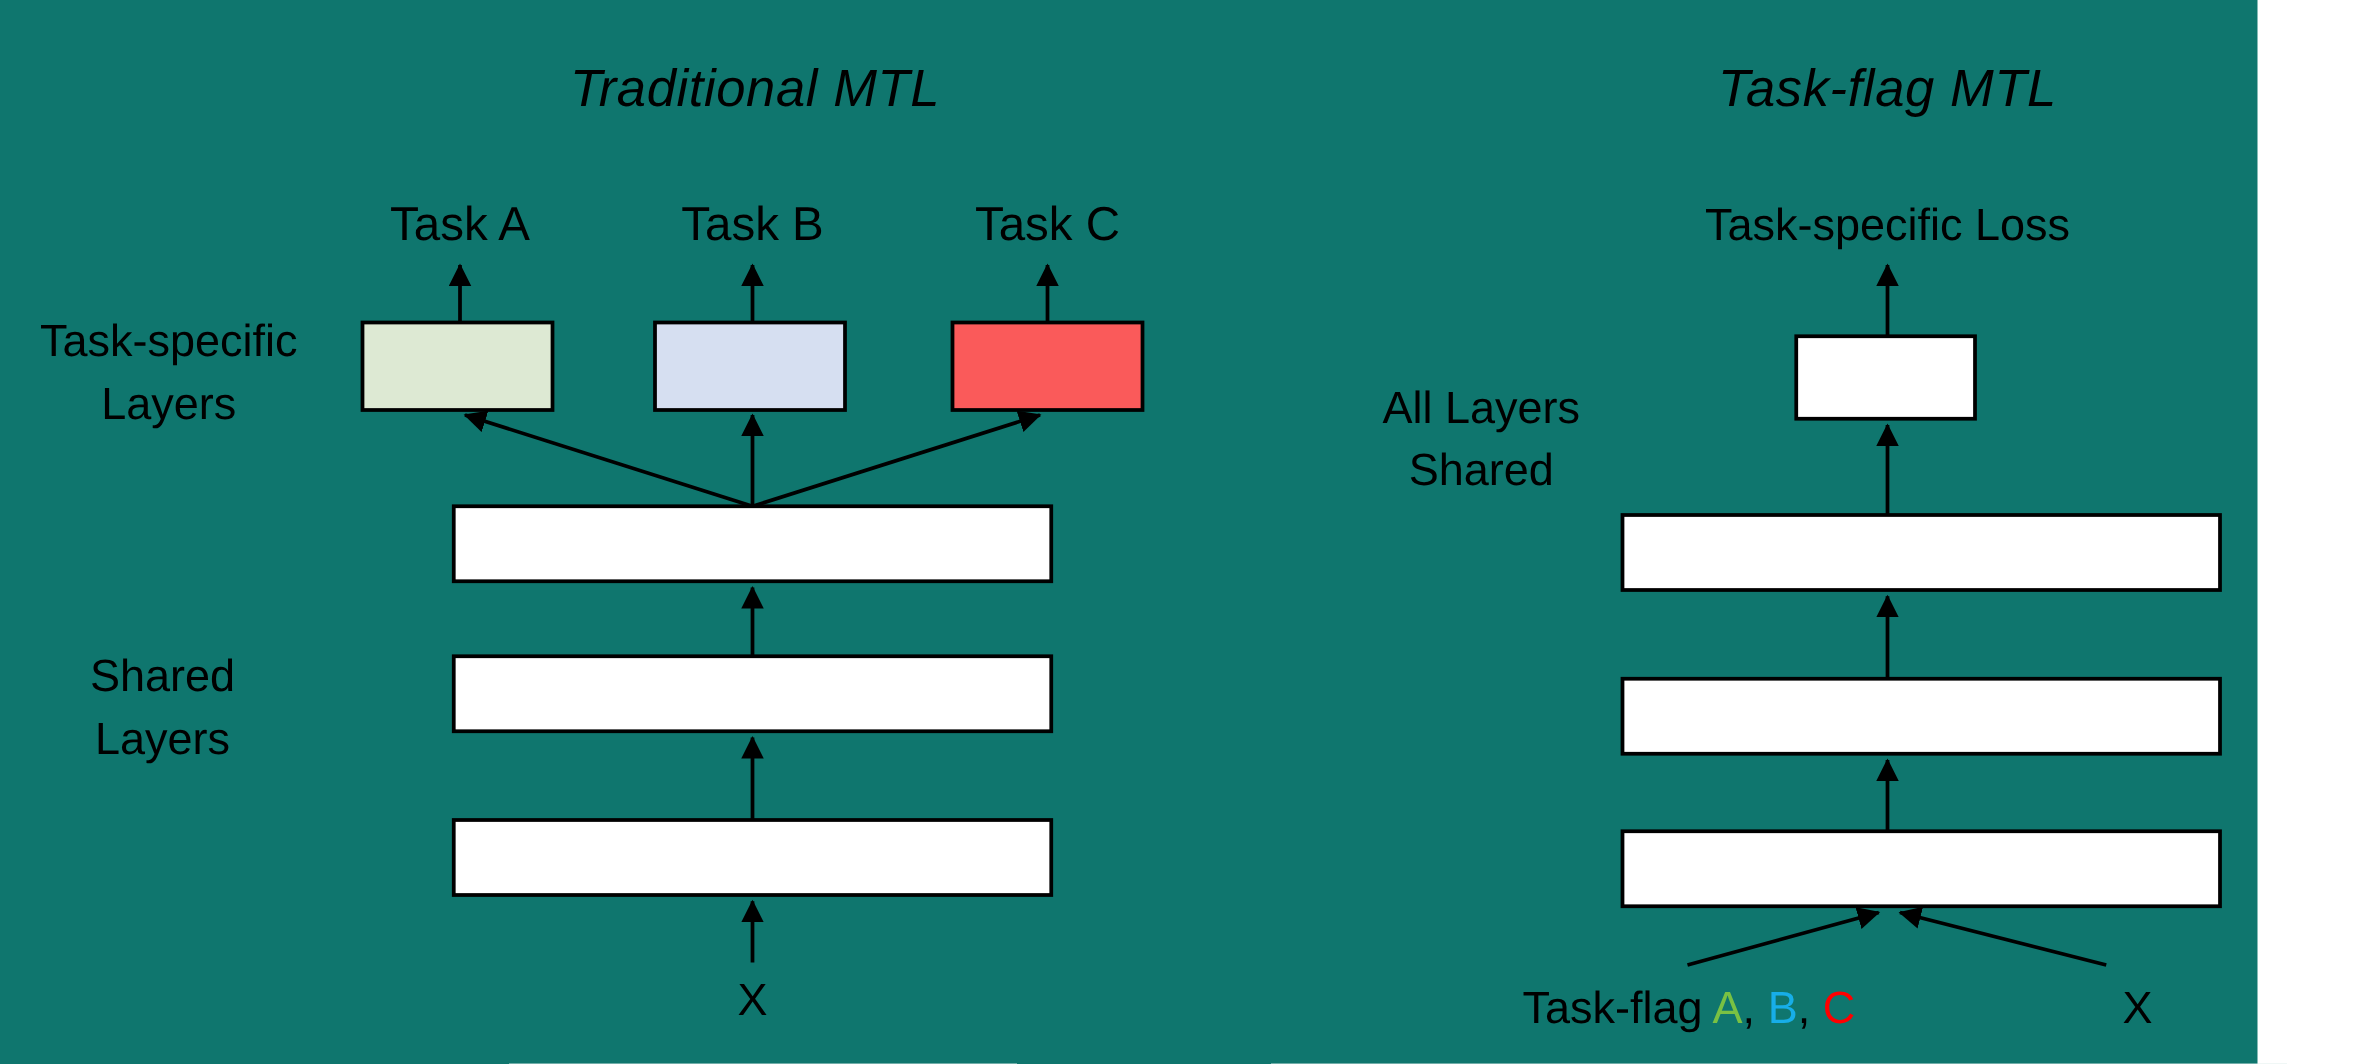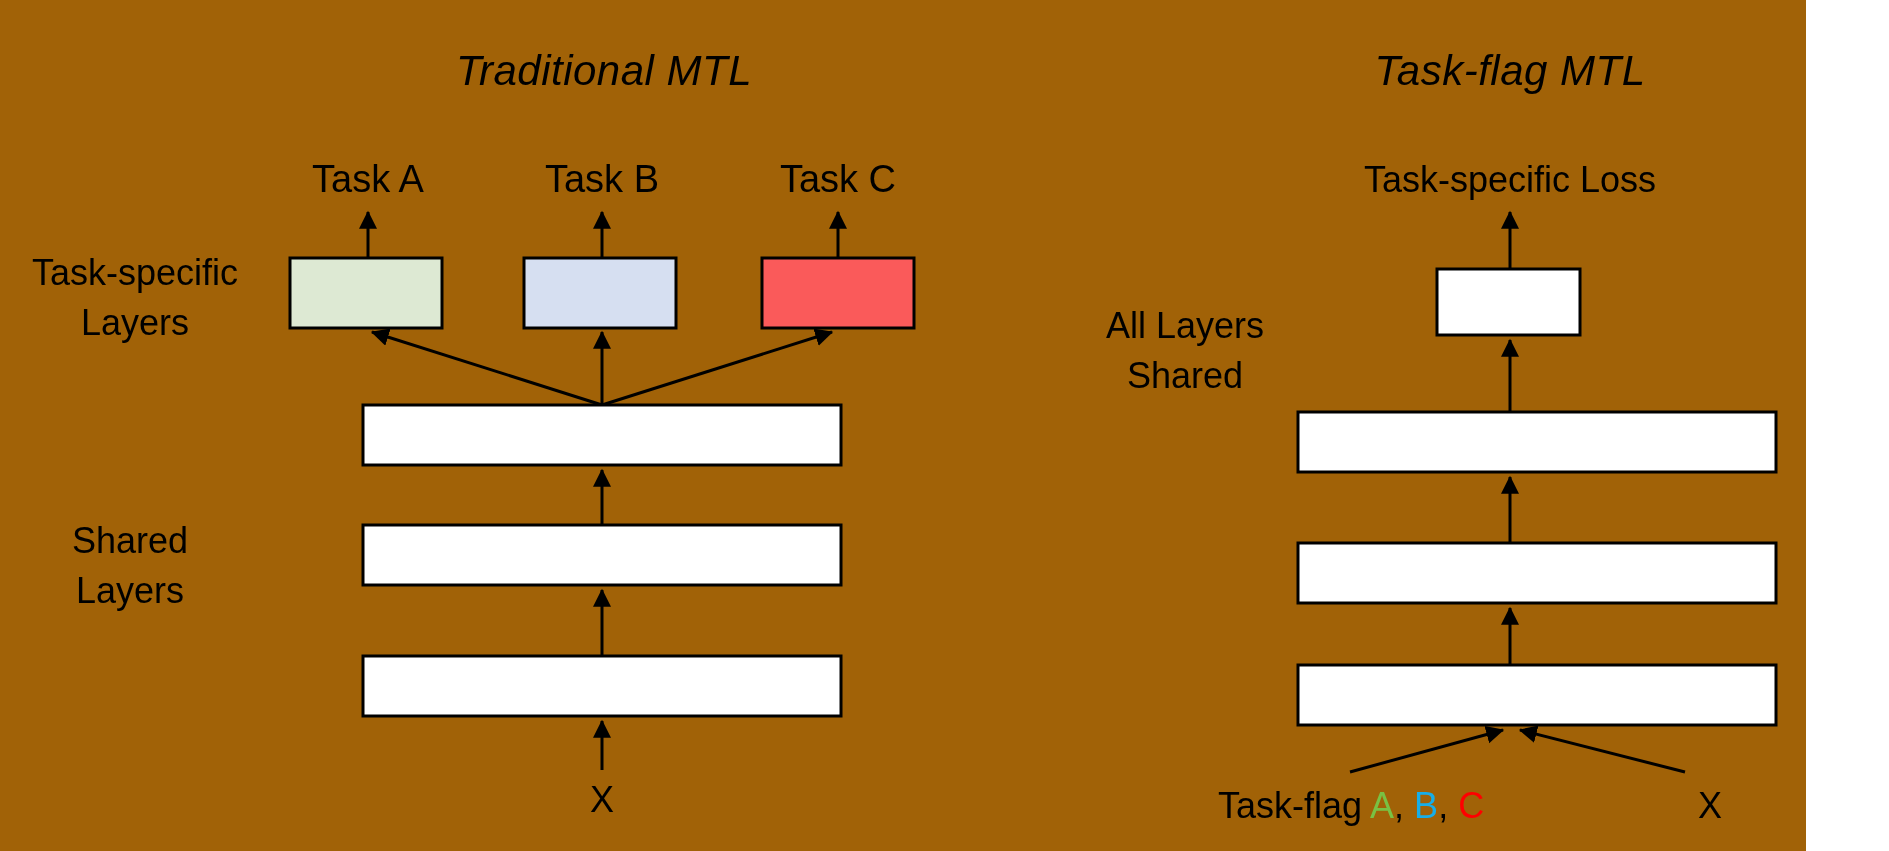--- a/index.html
+++ b/index.html
@@ -10,21 +10,21 @@
   body {
     font-family: "Liberation Sans", sans-serif;
     width: 1889px;
     height: 851px;
     overflow: hidden;
   }
   #diagram-root {
     position: relative;
     width: 1806px;
     height: 851px;
-    background: #a16207;
+    background: #0f766e;
     text-align: right;
   }
   svg.diagram-svg {
     position: absolute;
     inset: 0;
     width: 1889px;
     height: 851px;
     display: block;
   }
   text {

